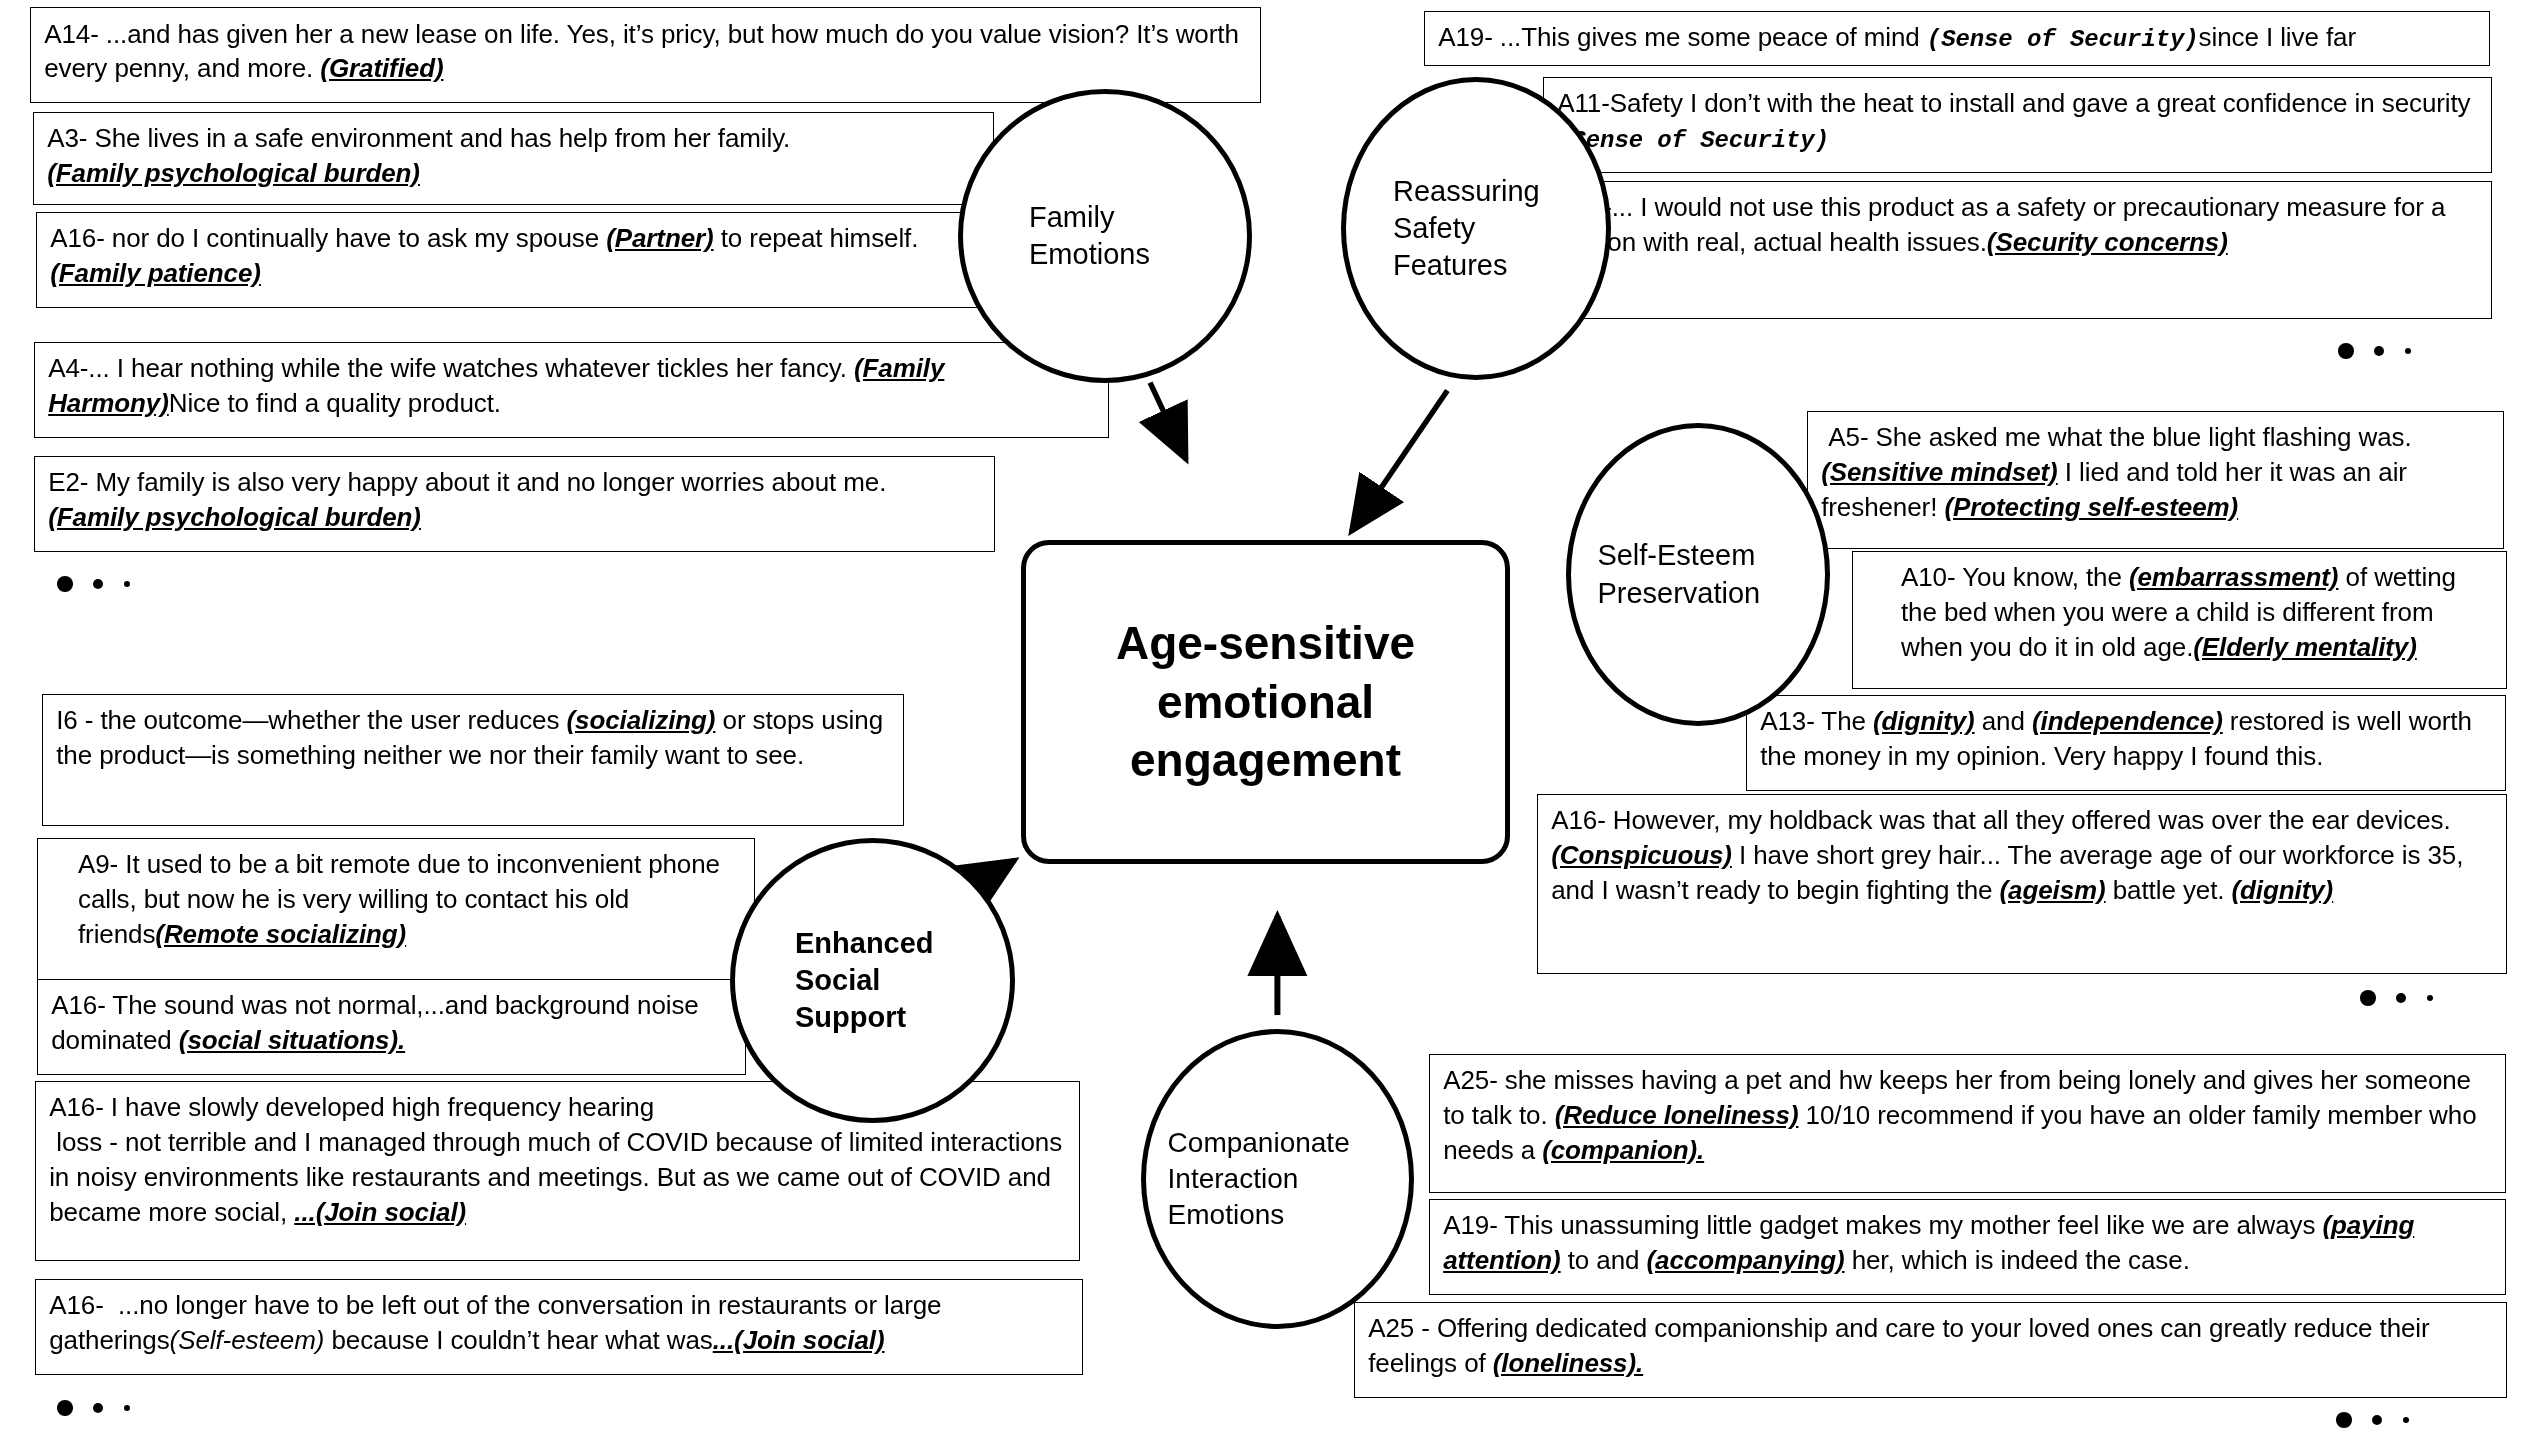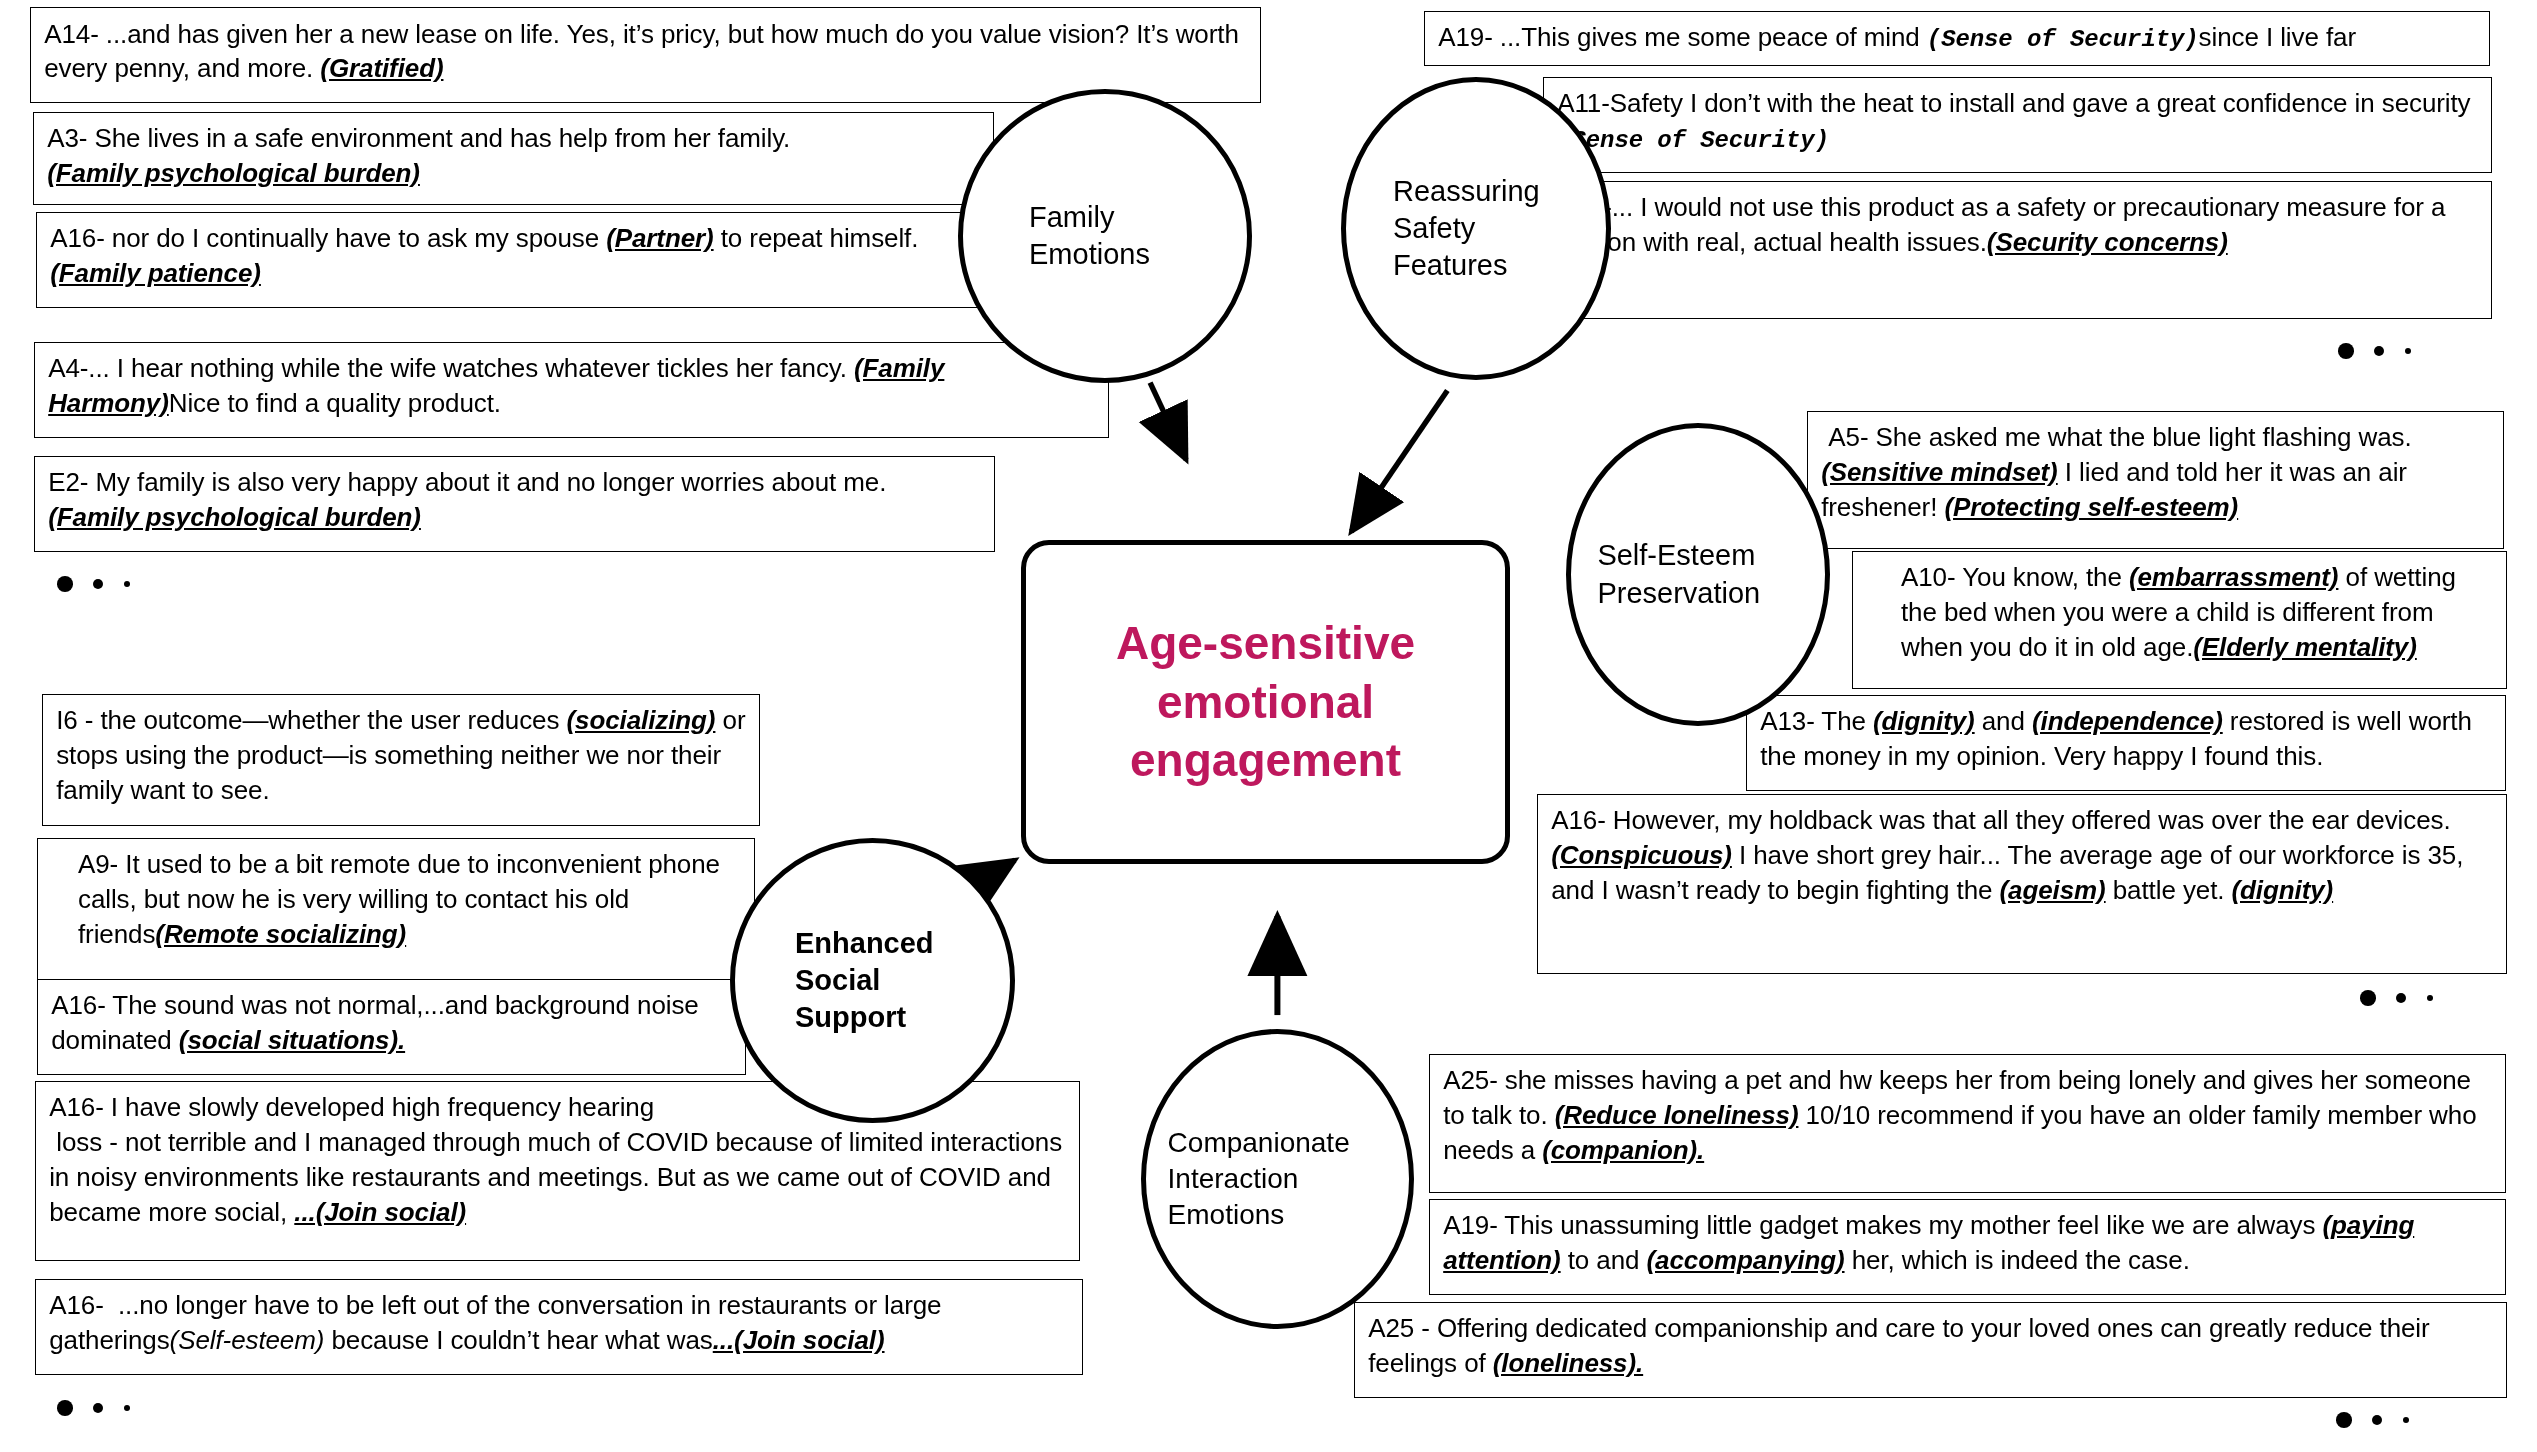--- a/index.html
+++ b/index.html
@@ -43,21 +43,21 @@
     position:absolute;
     box-sizing:border-box;
     border:5.4px solid #000;
     border-radius:28px;
     background:#fff;
     display:flex;align-items:center;justify-content:center;
     text-align:center;
     font-size:46px;
     font-weight:bold;
     line-height:1.28;
-    color:#be185d;
+    color:#000000;
     z-index:5;
   }
   .dots{position:absolute;display:flex;align-items:center;gap:0;}
   .dots span{display:block;background:#000;border-radius:50%;}
   .dots .d1{width:15.6px;height:15.6px;}
   .dots .d2{width:10.2px;height:10.2px;margin-left:20.4px;}
   .dots .d3{width:6px;height:6px;margin-left:20.4px;}
   svg.arrows{position:absolute;left:0;top:0;width:2538px;height:1453px;z-index:4;pointer-events:none;}
 </style>
 </head>
@@ -166,21 +166,21 @@
   <div class="qbox" style="left:1537px;top:794px;width:970px;height:180px;z-index:2;">
     A16- However, my holdback was that all they offered was over the ear devices.<b>(Conspicuous)</b> I have short grey hair... The average age of our workforce is 35, and I wasn’t ready to begin fighting the <b>(ageism)</b> battle yet. <b>(dignity)</b>
   </div>
 
   <div class="dots" style="left:2360px;top:990px;">
     <span class="d1"></span>
     <span class="d2"></span>
     <span class="d3"></span>
   </div>
 
-  <div class="qbox" style="left:42px;top:694px;width:718px;height:132px;z-index:2;">
+  <div class="qbox" style="left:42px;top:694px;width:862px;height:132px;z-index:2;">
     I6 - the outcome—whether the user reduces <b>(socializing)</b> or stops using the product—is something neither we nor their family want to see.
   </div>
 
   <div class="qbox" style="left:37px;top:838px;width:718px;height:158px;z-index:2;padding-left:40px;">
     A9- It used to be a bit remote due to inconvenient phone calls, but now he is very willing to contact his old friends<b>(Remote socializing)</b>
   </div>
 
   <div class="qbox" style="left:37px;top:979px;width:709px;height:96px;z-index:2;">
     A16- The sound was not normal,...and background noise dominated <b>(social situations).</b>
   </div>

